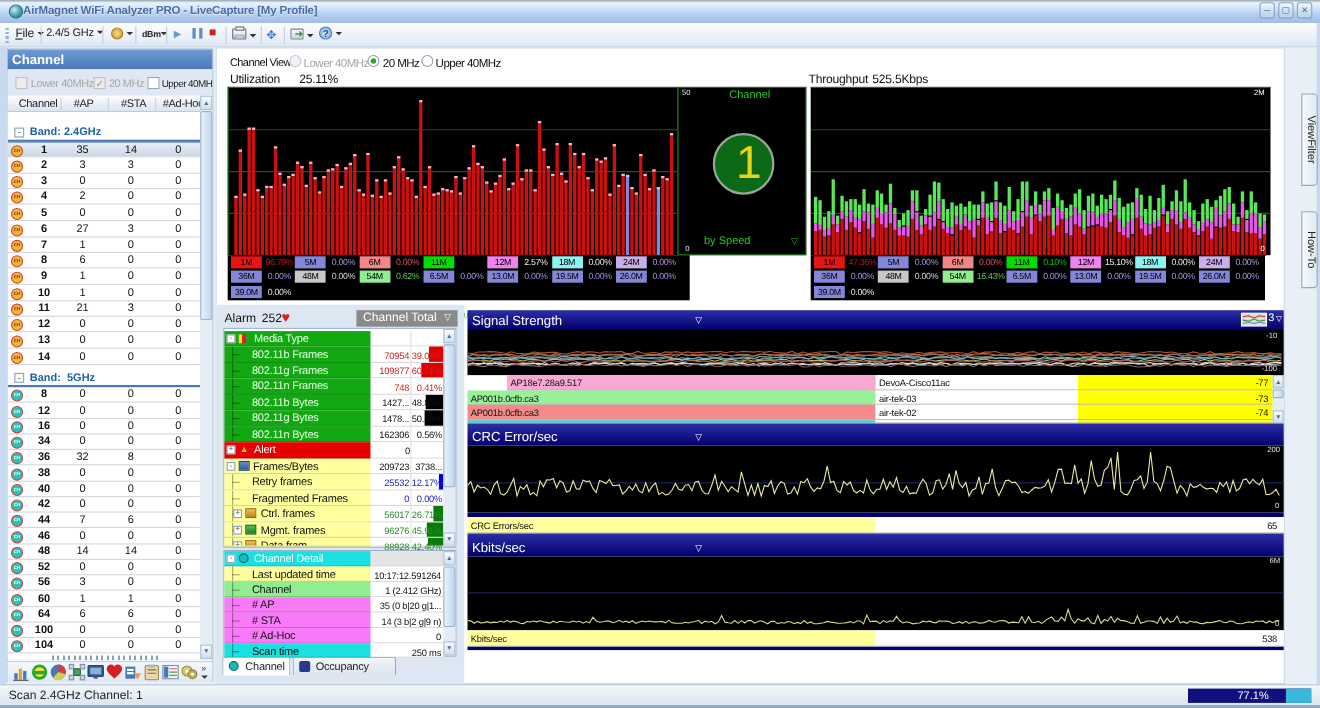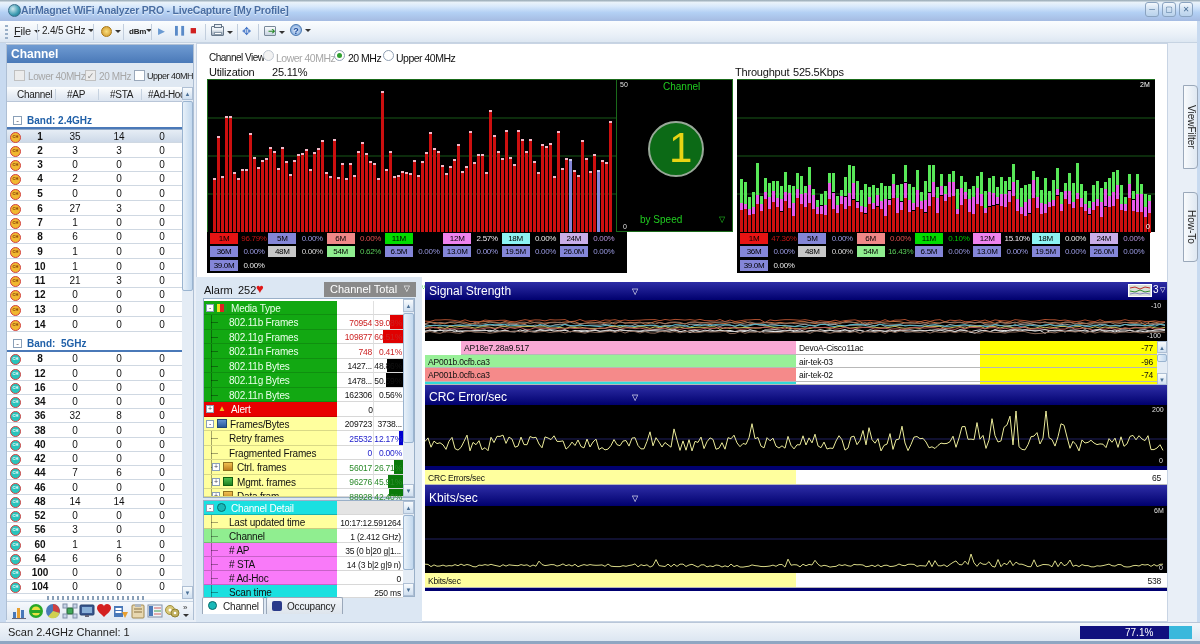--- a/index.html
+++ b/index.html
@@ -1276,21 +1276,21 @@
 <div class="dval">250 ms</div>
         </div>
     <div class="tscroll">
       <div class="sbtn" style="top:0;">▲</div>
       <div class="sthumb" style="top:14px;height:55px;"></div>
       <div class="sbtn" style="top:82px;">▼</div>
     </div>
   </div>
   <div class="mtabs">
     <div class="mtab act" style="left:0;width:62px;"><span class="chic2" style="left:5px;top:3px;"></span>Channel</div>
-    <div class="mtab" style="left:64px;width:77px;"><span style="position:absolute;left:5px;top:3px;width:10px;height:10px;background:#2a3a8a;border-radius:2px;"></span>Occupancy</div>
+    <div class="mtab" style="left:64px;width:94px;"><span style="position:absolute;left:5px;top:3px;width:10px;height:10px;background:#2a3a8a;border-radius:2px;"></span>Occupancy</div>
   </div>
 </div>
 
 <div class="abs rpanels">
   <div class="phdr" style="top:0;">Signal Strength<span class="tri">▽</span>
     <svg width="24" height="13" style="position:absolute;left:703px;top:2px;">
           <rect x="0.5" y="0.5" width="23" height="12" fill="#d8e0d8" stroke="#fff"></rect>
           <polyline points="2,4 7,3 12,5 17,3 22,4" fill="none" stroke="#c03030"></polyline>
           <polyline points="2,7 7,8 12,6 17,8 22,7" fill="none" stroke="#309030"></polyline>
           <polyline points="2,10 7,9 12,10 17,9 22,10" fill="none" stroke="#8888c0"></polyline>
@@ -1315,21 +1315,21 @@
     <span class="axlab" style="left:722px;top:32px;">-100</span>
   </div>
   <div class="srow" style="left:0;top:59px;width:742px;height:13.7px;">
     <div class="scell" style="left:0;width:384px;background:#f9a8d4;margin-left:36px;">AP18e7.28a9.517</div>
     <div class="scell" style="left:371px;width:184px;background:#fff;">DevoA-Cisco11ac</div>
     <div class="scell yval" style="left:555px;width:177px;">-77</div>
   </div>
   <div class="srow" style="left:0;top:72.7px;width:742px;height:13.6px;">
     <div class="scell" style="left:0;width:371px;background:#98f098;">AP001b.0cfb.ca3</div>
     <div class="scell" style="left:371px;width:184px;background:#fff;">air-tek-03</div>
-    <div class="scell yval" style="left:555px;width:177px;">-96</div>
+    <div class="scell yval" style="left:555px;width:177px;">-73</div>
   </div>
   <div class="srow" style="left:0;top:86.3px;width:742px;height:13.7px;">
     <div class="scell" style="left:0;width:371px;background:#f58a8a;">AP001b.0cfb.ca3</div>
     <div class="scell" style="left:371px;width:184px;background:#fff;">air-tek-02</div>
     <div class="scell yval" style="left:555px;width:177px;">-74</div>
   </div>
   <div class="srow" style="left:0;top:100px;width:742px;height:3px;">
     <div class="scell" style="left:0;width:371px;background:#30d8d8;"></div>
     <div class="scell" style="left:371px;width:184px;background:#fff;"></div>
     <div class="scell yval" style="left:555px;width:177px;"></div>

